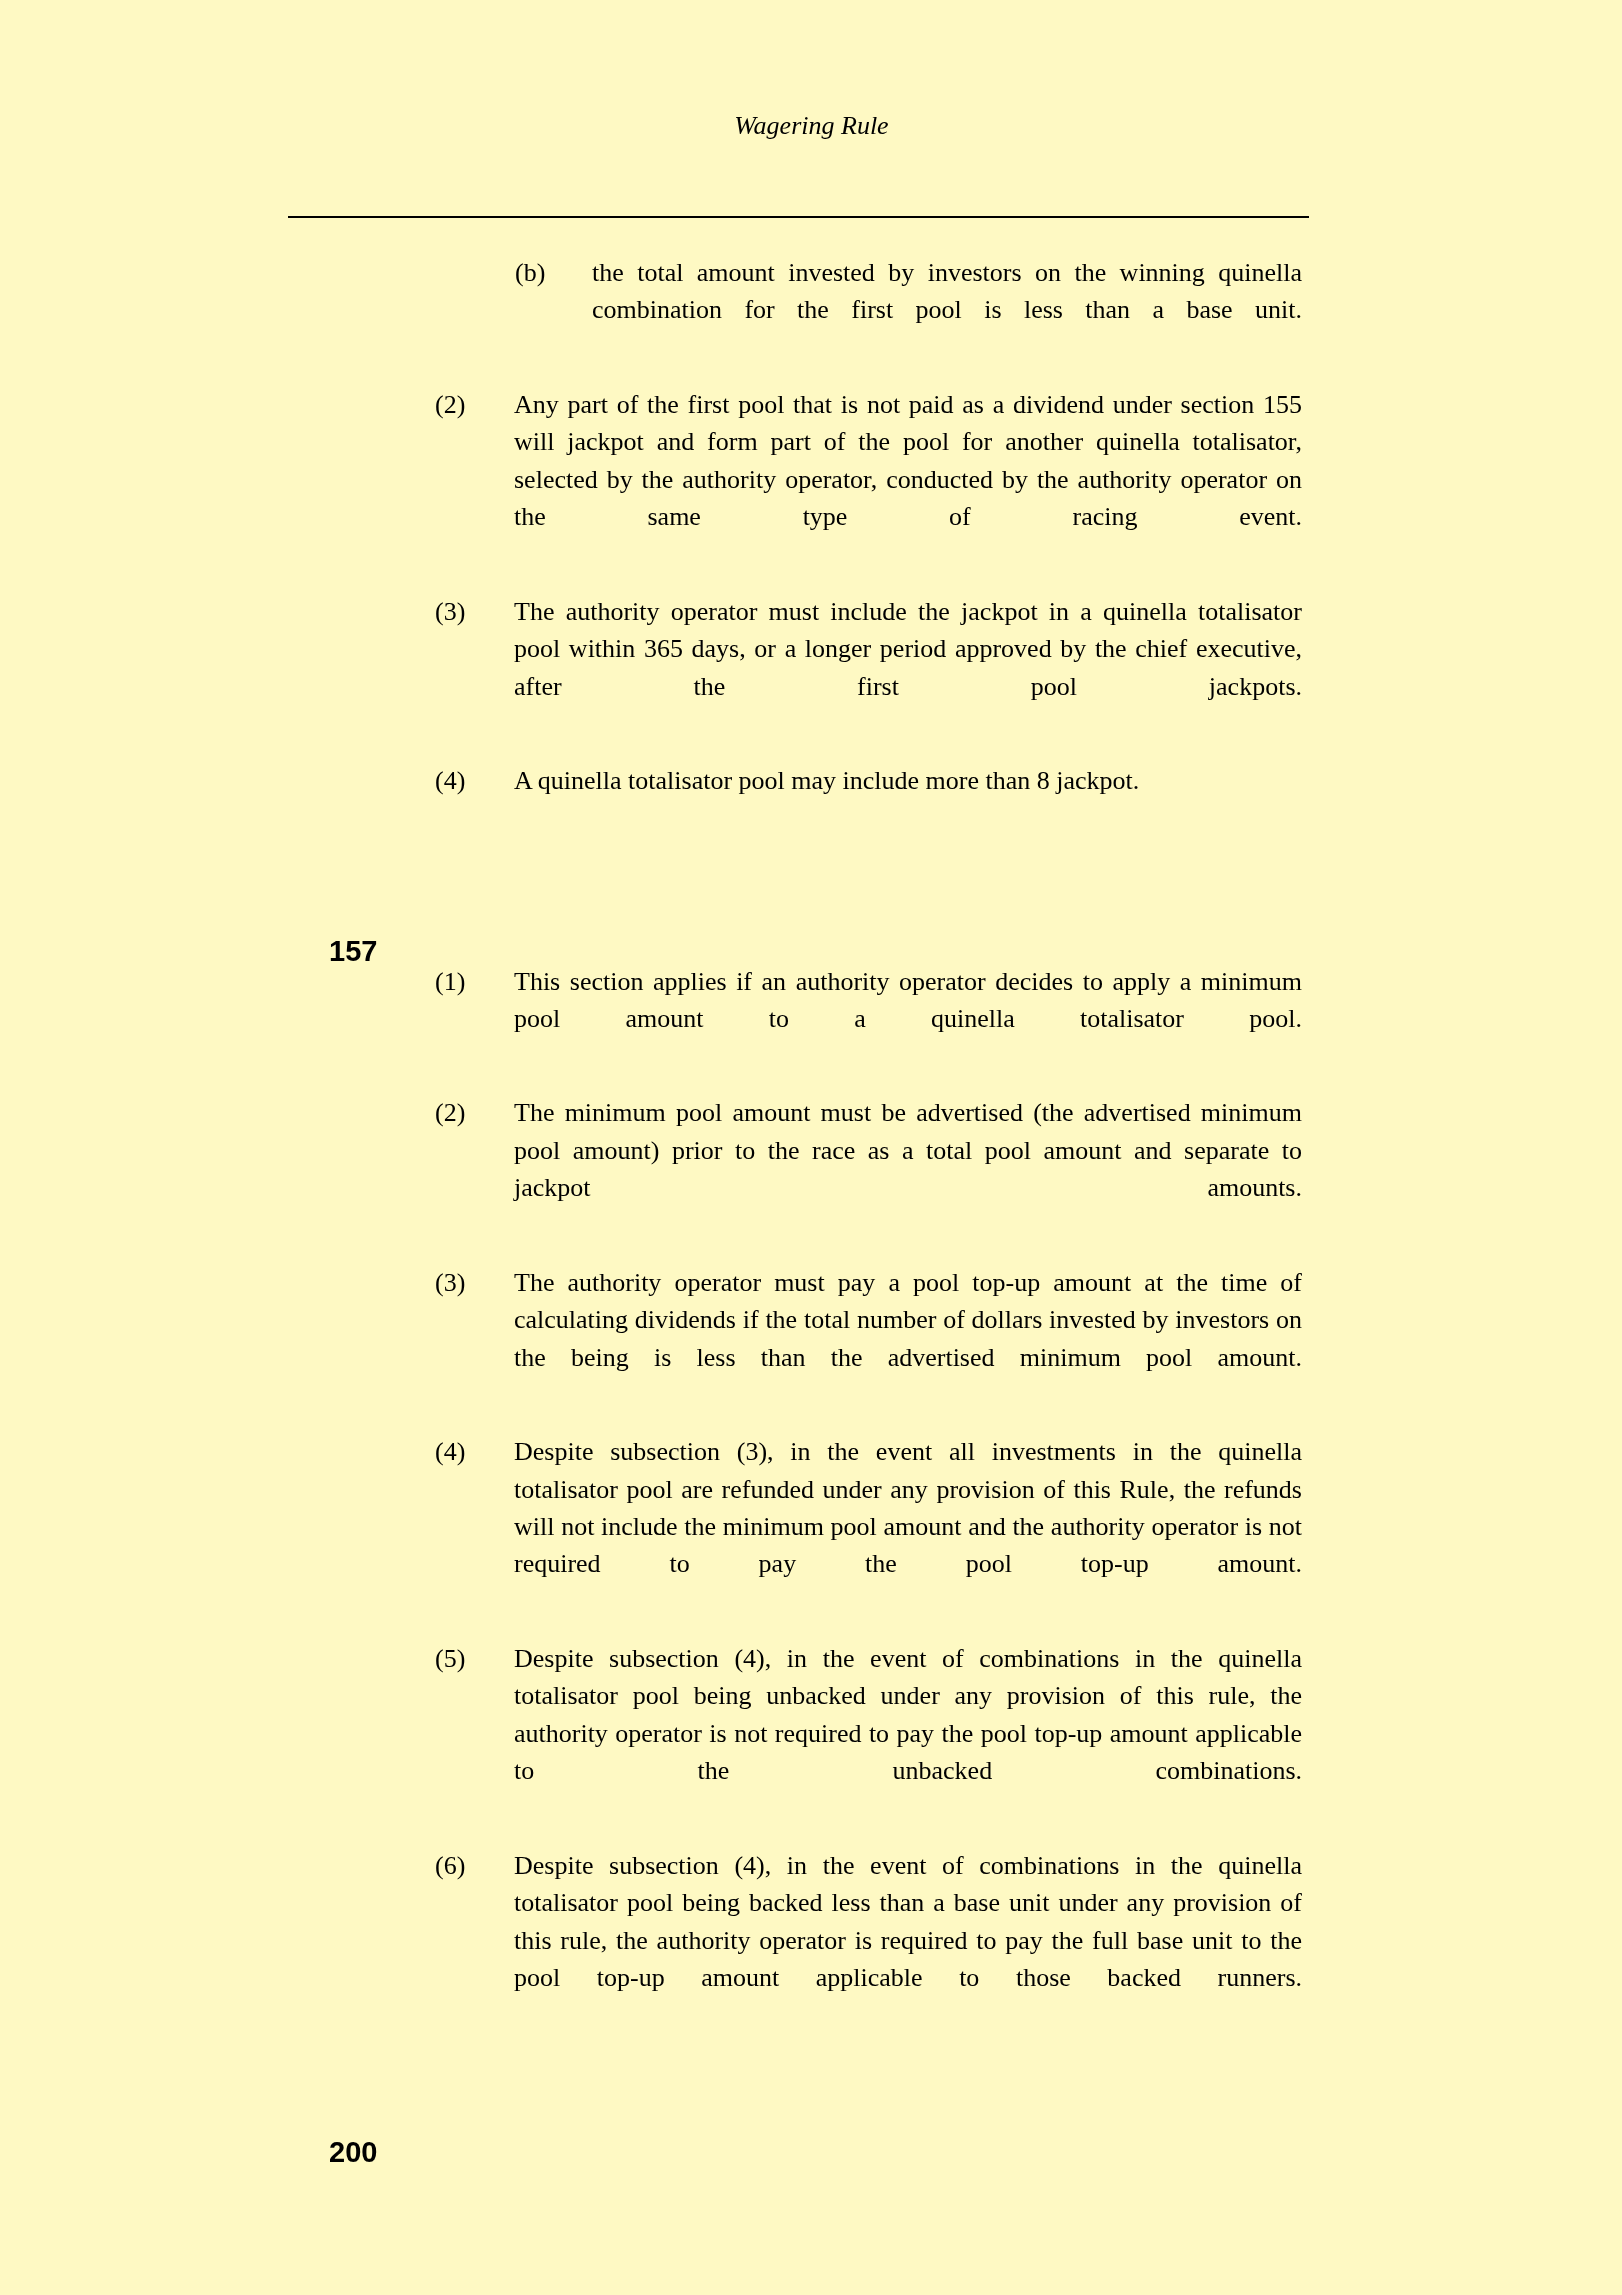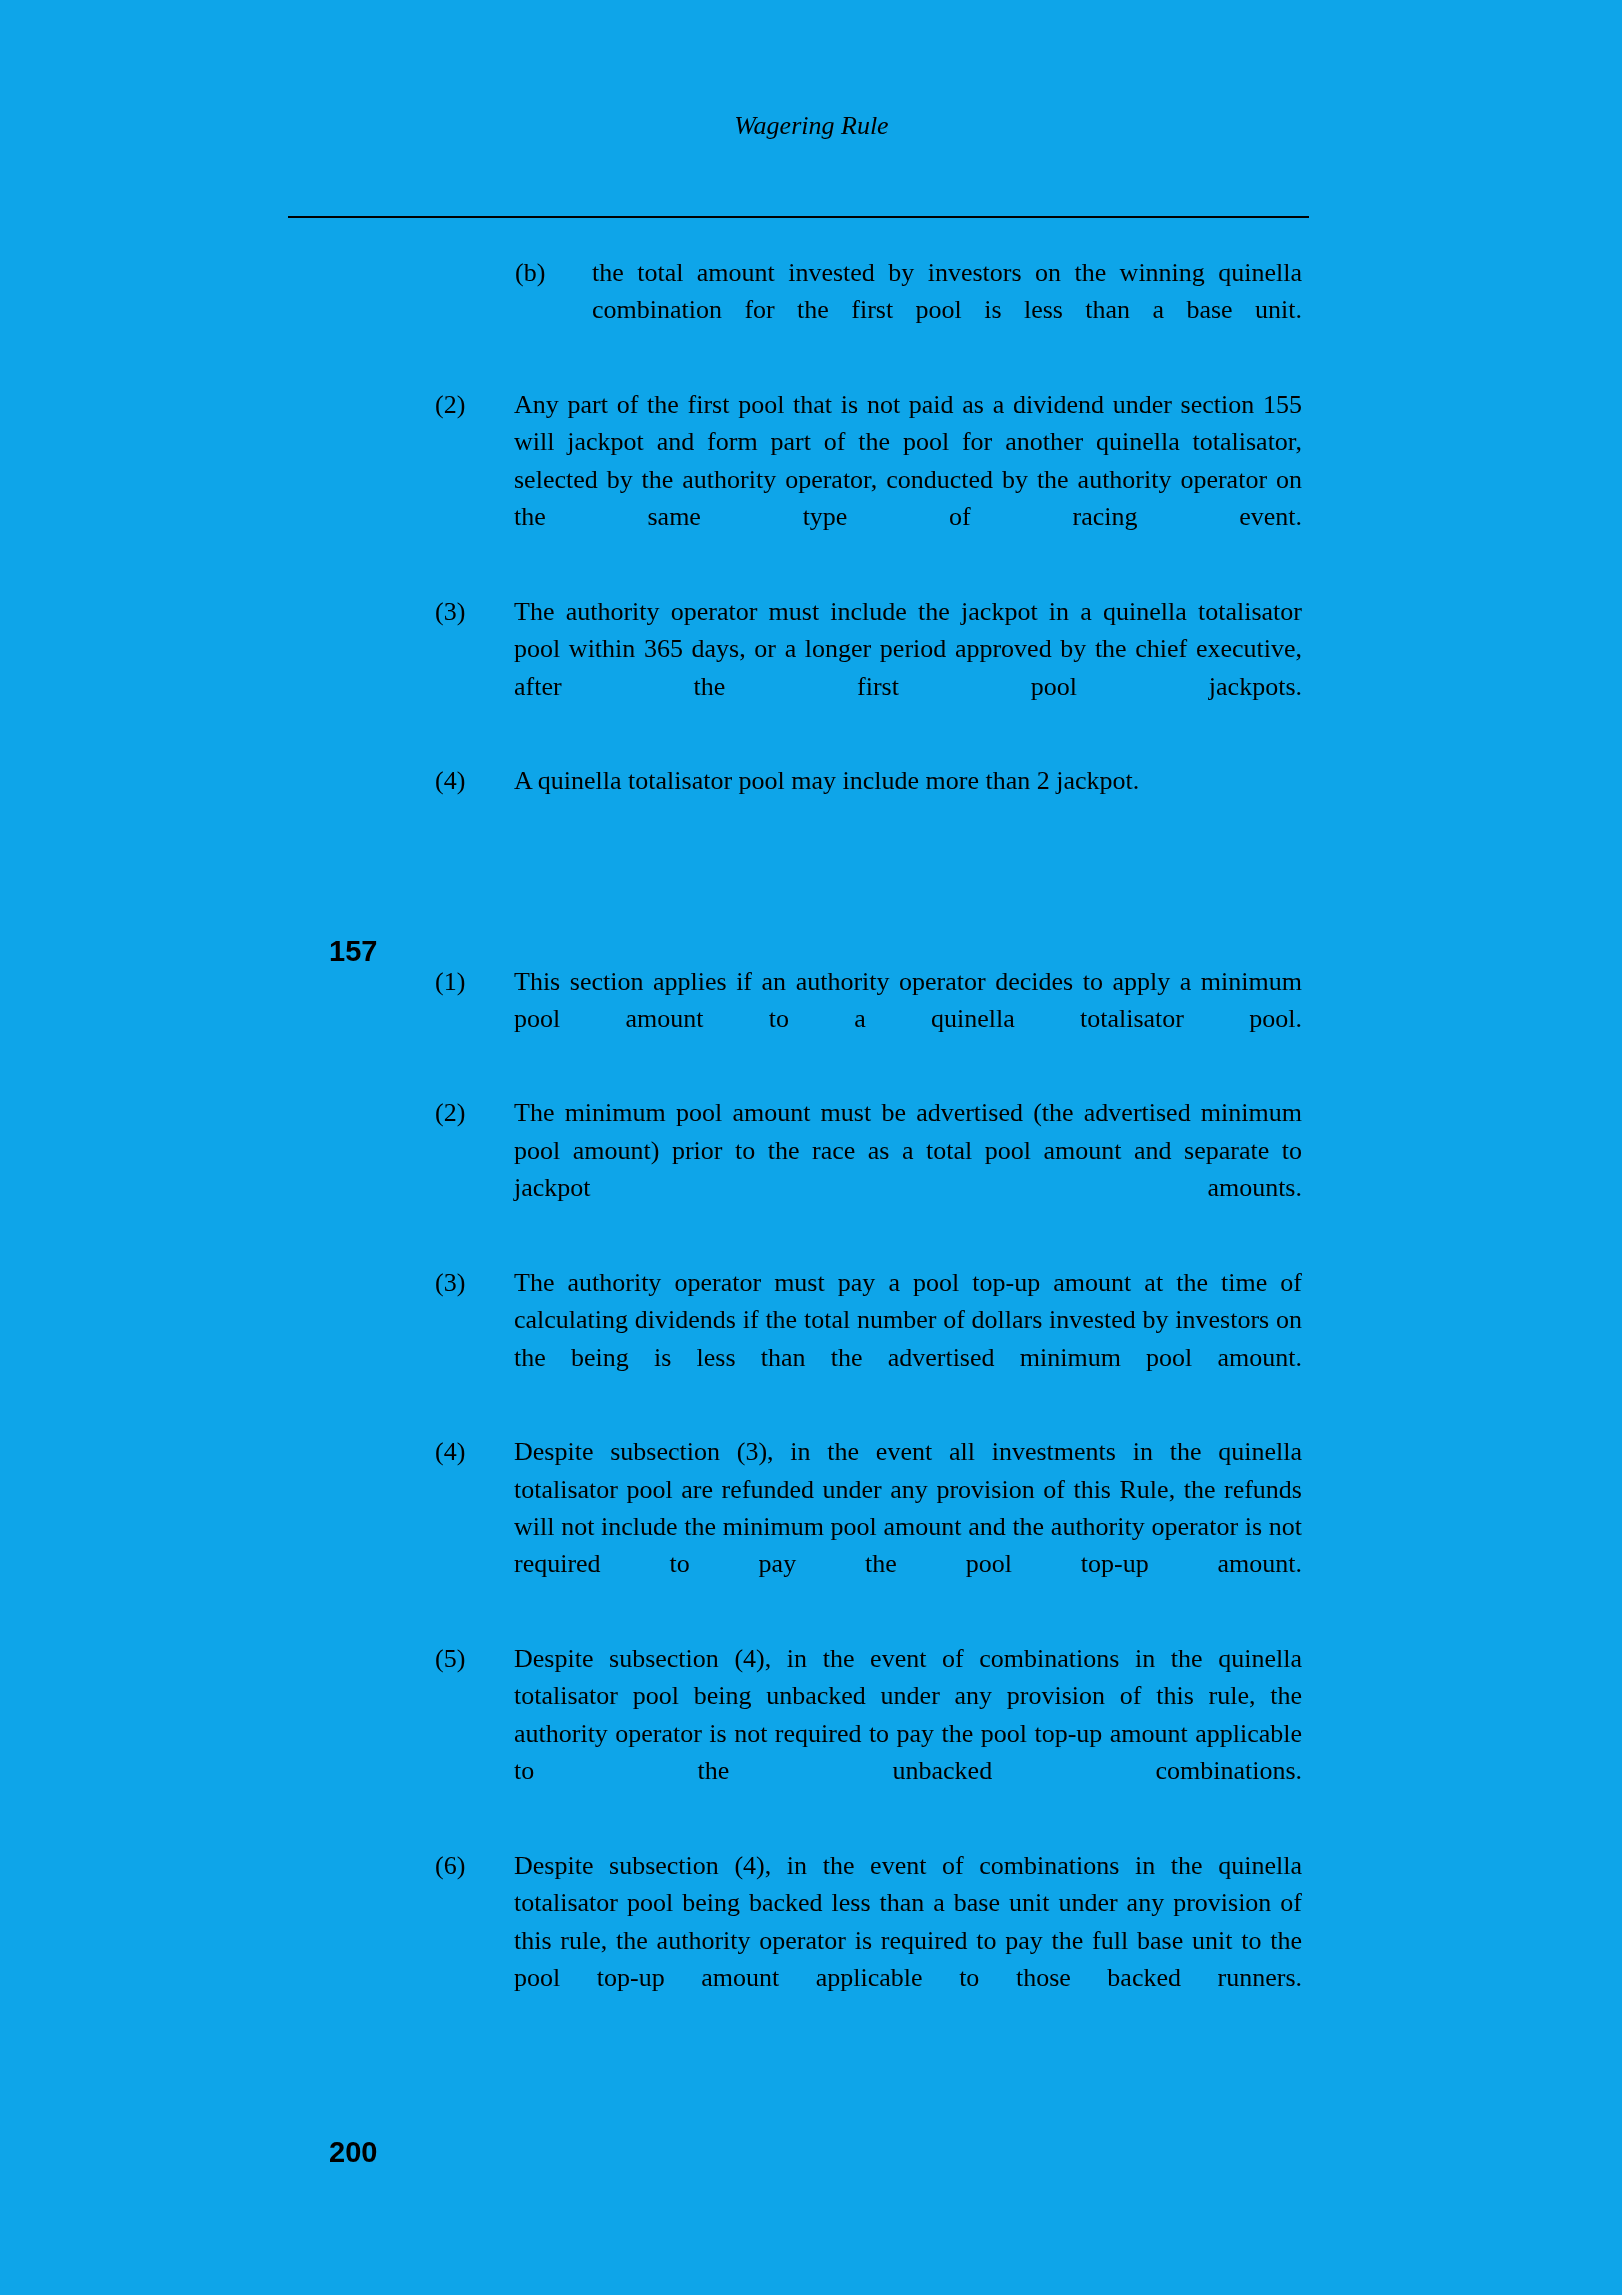--- a/index.html
+++ b/index.html
@@ -4,21 +4,21 @@
 <style>
   html, body {
     margin: 0;
     padding: 0;
     background: #ffffff;
   }
   .page {
     position: relative;
     width: 1623px;
     height: 2295px;
-    background: #0ea5e9;
+    background: #fef9c3;
     box-sizing: border-box;
     overflow: hidden;
   }
 
   
   .runhead {
     position: absolute;
     left: 0;
     top: 110px;
     width: 1623px;
@@ -150,21 +150,21 @@
       <span class="txt">Any part of the first pool that is not paid as a dividend under section 155 will jackpot and form part of the pool for another quinella totalisator, selected by the authority operator, conducted by the authority operator on the same type of racing event.</span>
     </div>
 
     <div class="para lvl1">
       <span class="marker">(3)</span>
       <span class="txt">The authority operator must include the jackpot in a quinella totalisator pool within 365 days, or a longer period approved by the chief executive, after the first pool jackpots.</span>
     </div>
 
     <div class="para lvl1 nojustify">
       <span class="marker">(4)</span>
-      <span class="txt">A quinella totalisator pool may include more than 2 jackpot.</span>
+      <span class="txt">A quinella totalisator pool may include more than 8 jackpot.</span>
     </div>
 
     <div class="gap-before-157"></div>
 
     <div class="section-heading">
       <span class="sec-num">157</span>
     </div>
 
     <div class="gap-after-157"></div>
 

